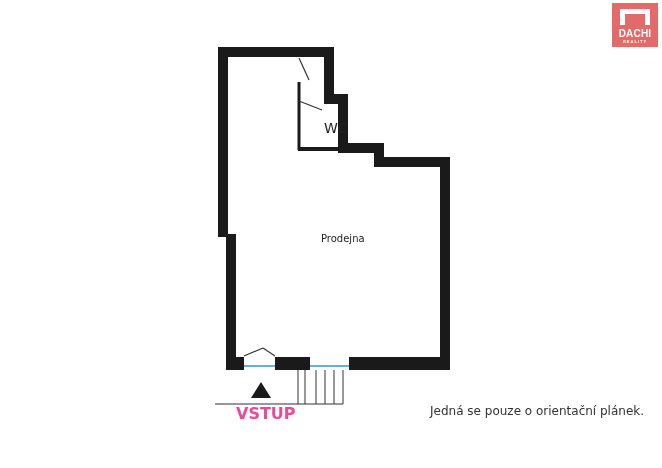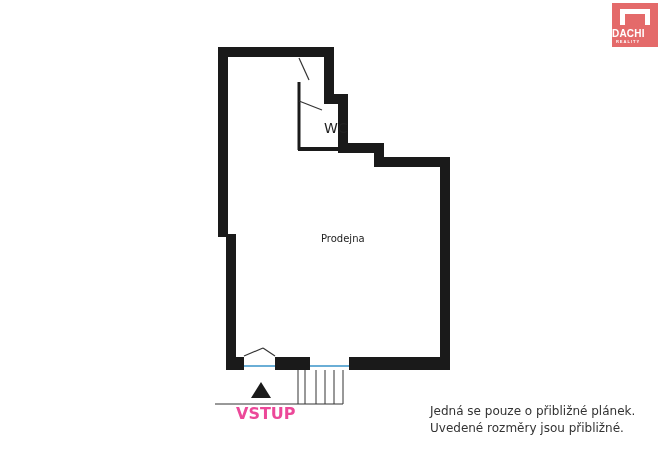--- a/index.html
+++ b/index.html
@@ -1,19 +1,19 @@
 <!DOCTYPE html>
 <html><head>
 <meta charset="utf-8">
 <style>
   html, body { margin: 0; padding: 0; background: #ffffff; }
   body { width: 662px; height: 468px; position: relative; overflow: hidden; font-family: "Liberation Sans", sans-serif; }
   .plan { position: absolute; left: 0; top: 0; }
   .logo { position: absolute; left: 612px; top: 3px; width: 46px; height: 44px; background: #e46a6a; }
-  .logo-text { position: absolute; left: 0; width: 32px; text-align: center; color: #fff; font-weight: bold; font-family: "Liberation Sans", sans-serif; }
+  .logo-text { position: absolute; left: 0; width: 46px; text-align: center; color: #fff; font-weight: bold; font-family: "Liberation Sans", sans-serif; }
   .logo-main { top: 25px; font-size: 10px; letter-spacing: 0.2px; }
   .logo-sub { top: 36px; font-size: 4px; letter-spacing: 1px; }
   .room-label { position: absolute; color: #222; font-family: "DejaVu Sans", sans-serif; margin-left: 16px; }
   .wc { left: 308px; top: 120px; font-size: 14px; }
   .prodejna { left: 305px; top: 233px; font-size: 10px; }
   .vstup { position: absolute; left: 236px; top: 404px; font-size: 16px; font-weight: bold; color: #ec4899; font-family: "DejaVu Sans", sans-serif; }
   .note { position: absolute; left: 430px; top: 403px; font-size: 12px; line-height: 17px; color: #333; font-family: "DejaVu Sans", sans-serif; }
 </style>
 </head>
 <body>
@@ -78,15 +78,14 @@
   </svg>
   <div class="logo-text logo-main">DACHI</div>
   <div class="logo-text logo-sub">REALITY</div>
 </div>
 
 <div class="room-label wc">WC</div>
 <div class="room-label prodejna">Prodejna</div>
 <div class="vstup">VSTUP</div>
 
 <div class="note">
-  <div>Jedná se pouze o přibližné plánek.</div>
-  <div>Uvedené rozměry jsou přibližné.</div>
+  <div>Jedná se pouze o orientační plánek.</div>
 </div>
 
 </body></html>

